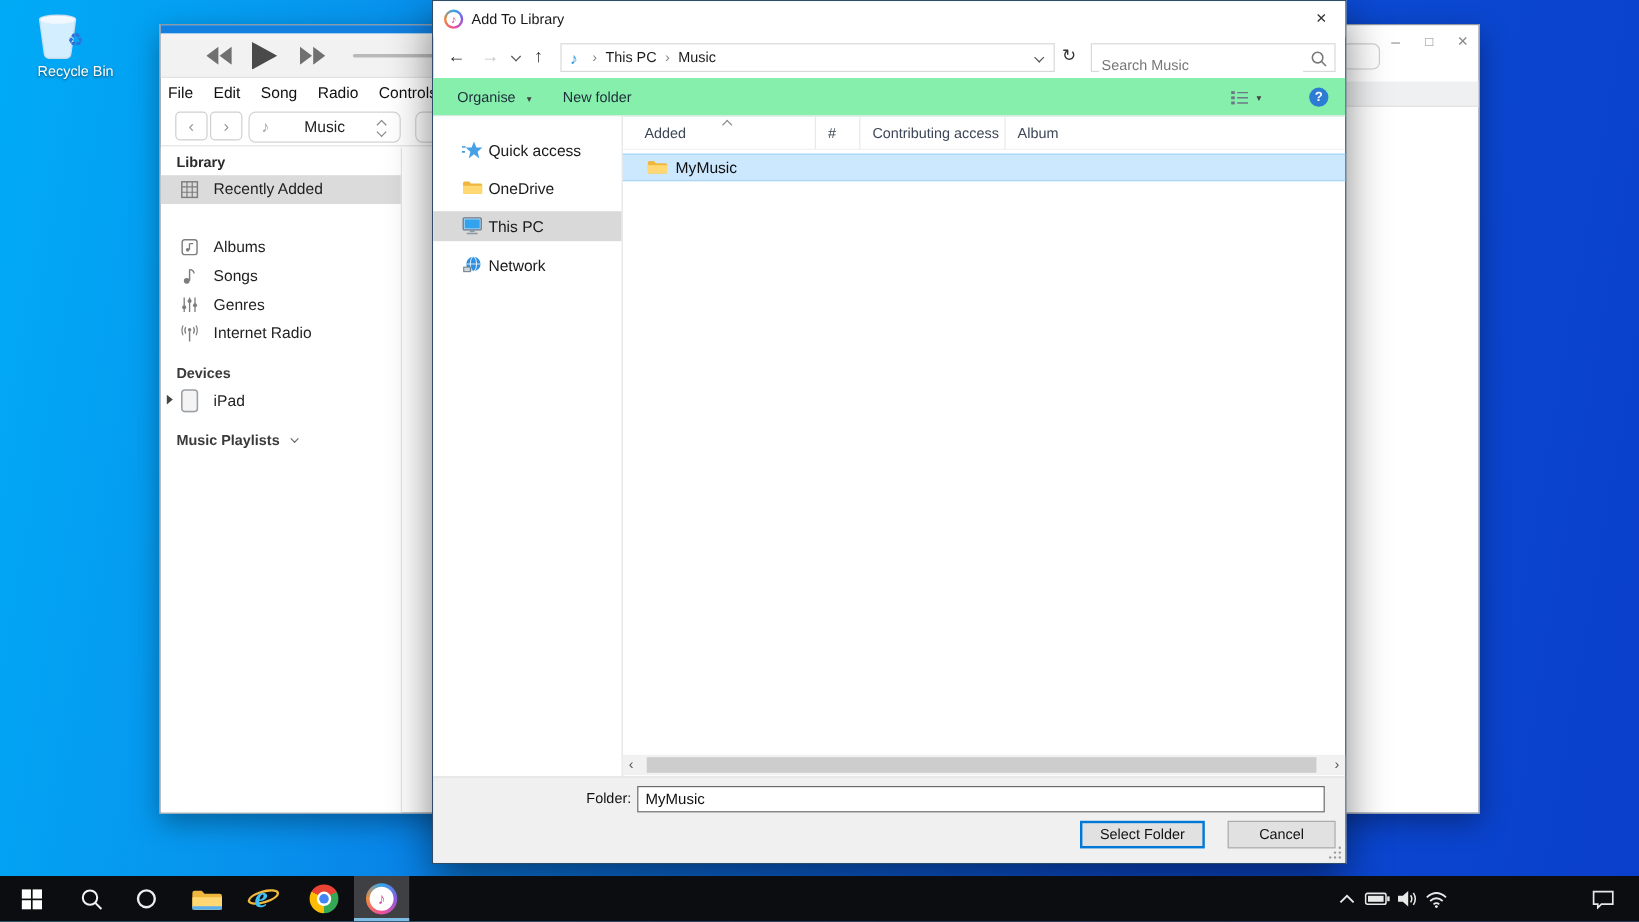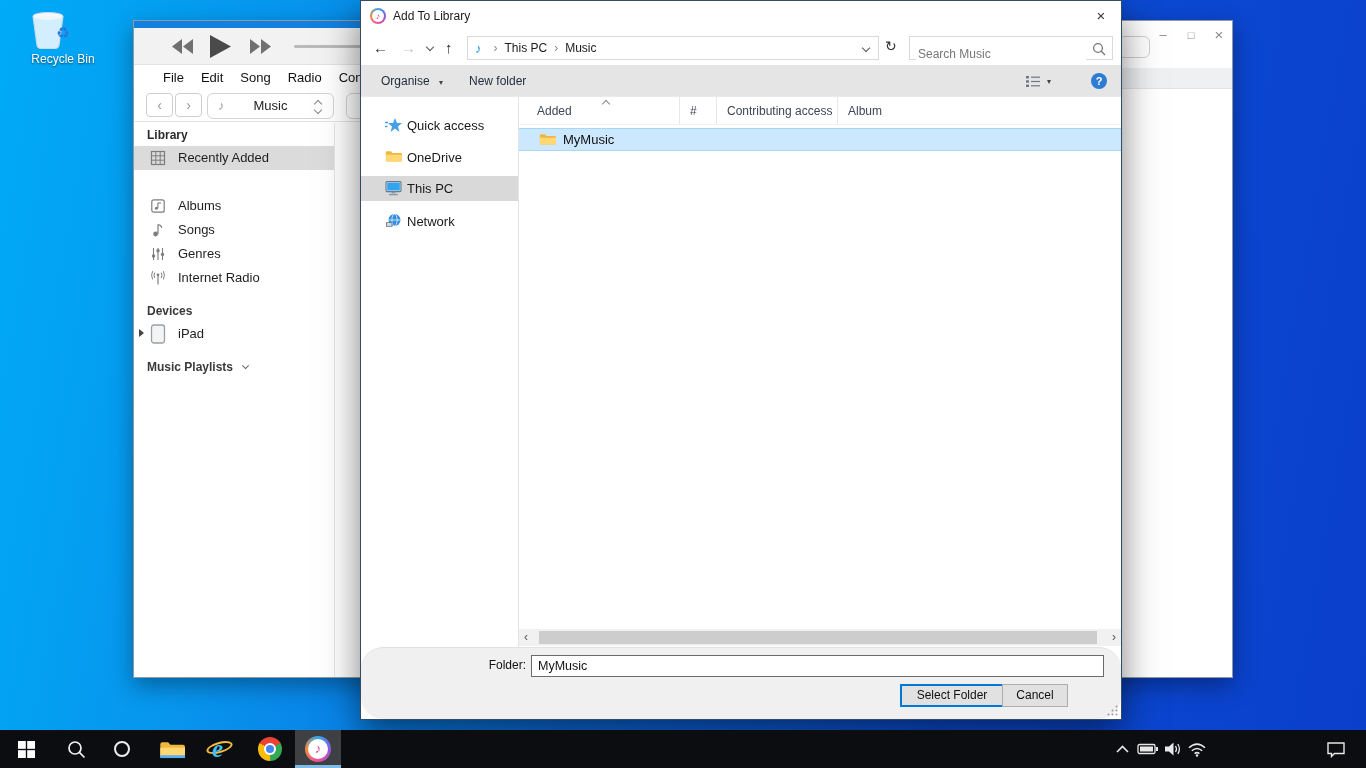--- a/index.html
+++ b/index.html
@@ -12,21 +12,21 @@
   
   .rbin{left:26px;top:10px;width:74px;text-align:center;cursor:default;}
   .rbin .lbl{color:#fff;font-size:12px;margin-top:2px;text-shadow:0 1px 2px rgba(0,0,0,.6);}
   .rbin .sym{position:absolute;left:50%;top:14px;transform:translateX(-50%);color:#2e74d8;font-size:15px;}
 
   
   .itunes{left:133px;top:20px;width:1100px;height:658px;background:#fff;border:1px solid #8f99a3;
     box-shadow:0 8px 22px rgba(0,0,0,.35);}
   .it-accent{left:0;top:0;width:262px;height:7px;background:#1180e0;}
   .it-toolbar{left:0;top:7px;width:262px;height:37px;background:#f2f2f3;border-bottom:1px solid #e2e2e2;}
-  .it-menubar{left:0;top:45px;width:230px;height:22px;display:flex;gap:17px;padding-left:29px;
+  .it-menubar{left:0;top:45px;width:230px;height:22px;display:flex;gap:17px;padding-left:6px;
     font-size:13px;color:#111;white-space:nowrap;overflow:hidden;align-items:center;}
   .it-navrow{left:0;top:70px;width:227px;height:30px;}
   .navbtn{top:2px;width:27px;height:24px;border:1px solid #cfcfcf;border-radius:4px;background:#fff;
     color:#979797;font-size:14px;text-align:center;line-height:22px;}
   .mdrop{left:73px;top:2px;width:127px;height:26px;border:1px solid #d4d4d4;border-radius:6px;background:#fff;}
   .mdrop .note{position:absolute;left:10px;top:4px;color:#a0a0a0;font-size:13px;}
   .mdrop .lab{position:absolute;left:0;right:0;top:0;line-height:24px;text-align:center;font-size:13px;color:#222;}
   .chev{display:inline-block;width:6px;height:6px;border-left:1.5px solid #888;border-top:1.5px solid #888;}
   .c-up{transform:rotate(45deg);}
   .c-dn{transform:rotate(225deg);}
@@ -55,45 +55,45 @@
   .addr{left:0;top:30px;right:0;height:34px;}
   .aglyph{top:8px;font-size:15px;}
   .crumb{left:106px;top:5px;width:412px;height:24px;border:1px solid #d9d9d9;background:#fff;
     display:flex;align-items:center;font-size:12px;color:#1b1b1b;}
   .crumb .note{color:#2196e3;font-size:13px;margin:0 5px 0 7px;}
   .crumb .sep{color:#888;margin:0 7px;font-size:12px;}
   .refresh{left:524px;top:7px;font-size:14px;color:#333;}
   .sbox{left:548px;top:5px;width:204px;height:24px;border:1px solid #d9d9d9;background:#fff;}
   .sbox input{position:absolute;left:6px;top:1px;width:170px;height:32px;border:none;outline:none;font-size:12px;color:#333;}
   .sbox input::placeholder{color:#777;}
-  .cmdbar{left:0;top:64px;right:0;height:32px;background:#e5e5e5;border-bottom:1px solid #e9eaec;
+  .cmdbar{left:0;top:64px;right:0;height:32px;background:#86efac;border-bottom:1px solid #e9eaec;
     font-size:12px;color:#1e2b3a;}
   .helpbtn{left:730px;top:8px;width:16px;height:16px;border-radius:50%;background:#2c7cd4;color:#fff;
     font-size:11px;font-weight:bold;text-align:center;line-height:16px;}
   .main{left:0;top:96px;right:0;bottom:72px;}
   .navpane{left:0;top:0;width:157px;height:100%;background:#fff;}
   .nrow{left:0;width:157px;height:25px;}
   .nrow.sel{background:#d9d9d9;}
   .nrow .ic{position:absolute;left:24px;top:4px;}
   .nrow .tx{position:absolute;left:46px;line-height:25px;font-size:13px;color:#1a1a1a;}
   .fpane{left:157px;right:0;top:0;bottom:0;border-left:1px solid #e4e4e4;}
   .hdr{left:0;top:0;right:0;height:28px;display:flex;border-bottom:1px solid #f1f1f1;}
   .hcol{border-right:1px solid #e8e8e8;line-height:28px;font-size:12px;color:#3c4757;padding-left:10px;position:relative;}
   .frow{left:0;right:0;top:31px;height:23px;background:#cce8ff;border-top:1px solid #a9d6f5;border-bottom:1px solid #a9d6f5;}
   .frow .tx{position:absolute;left:44px;line-height:21px;font-size:13px;color:#101010;}
   .hscroll{left:0;right:0;bottom:1px;height:17px;background:#f1f1f1;}
   .hscroll .thumb{position:absolute;left:20px;top:2px;width:558px;height:13px;background:#cdcdcd;}
   .sarrow{top:0;line-height:17px;font-size:12px;color:#555;}
-  .dfoot{left:0;bottom:0;right:0;height:72px;background:#f0f0f0;border-top:1px solid #e0e0e0;border-radius:22px;}
+  .dfoot{left:0;bottom:0;right:0;height:72px;background:#f0f0f0;border-top:1px solid #e0e0e0;}
   .dfoot .flab{left:125px;top:10px;width:40px;text-align:right;font-size:12px;color:#111;}
   .dfoot input{position:absolute;left:170px;top:7px;width:573px;height:22px;border:1px solid #6b6b6b;
     font-size:12.5px;padding:0 6px;color:#111;background:#fff;}
   .btn{top:36px;height:23px;background:#e1e1e1;font-size:12px;color:#111;text-align:center;line-height:20px;}
   .btn.def{left:539px;width:104px;border:2px solid #0078d7;line-height:19px;}
-  .btn.reg{left:641px;width:66px;border:1px solid #adadad;}
+  .btn.reg{left:662px;width:90px;border:1px solid #adadad;}
 
   
   .tbar{left:0;bottom:0;width:1366px;height:38px;background:#0c0d10;}
   .tbtn{top:0;height:38px;display:flex;align-items:center;justify-content:center;}
   .tbtn.active{background:#3f4043;}
   .tbtn.active .ul{position:absolute;left:0;right:0;bottom:0;height:3px;background:#7ebde6;}
   .itic{width:26px;height:26px;border-radius:50%;background:conic-gradient(#2fa7ee,#8a5ae0,#ef4f9b,#f08a3c,#2fa7ee);position:relative;}
   .itic .in{position:absolute;left:3px;top:3px;width:20px;height:20px;border-radius:50%;background:#fff;
     text-align:center;line-height:20px;font-size:13px;color:#d8439a;}
   .chromeic{width:24px;height:24px;border-radius:50%;position:relative;

